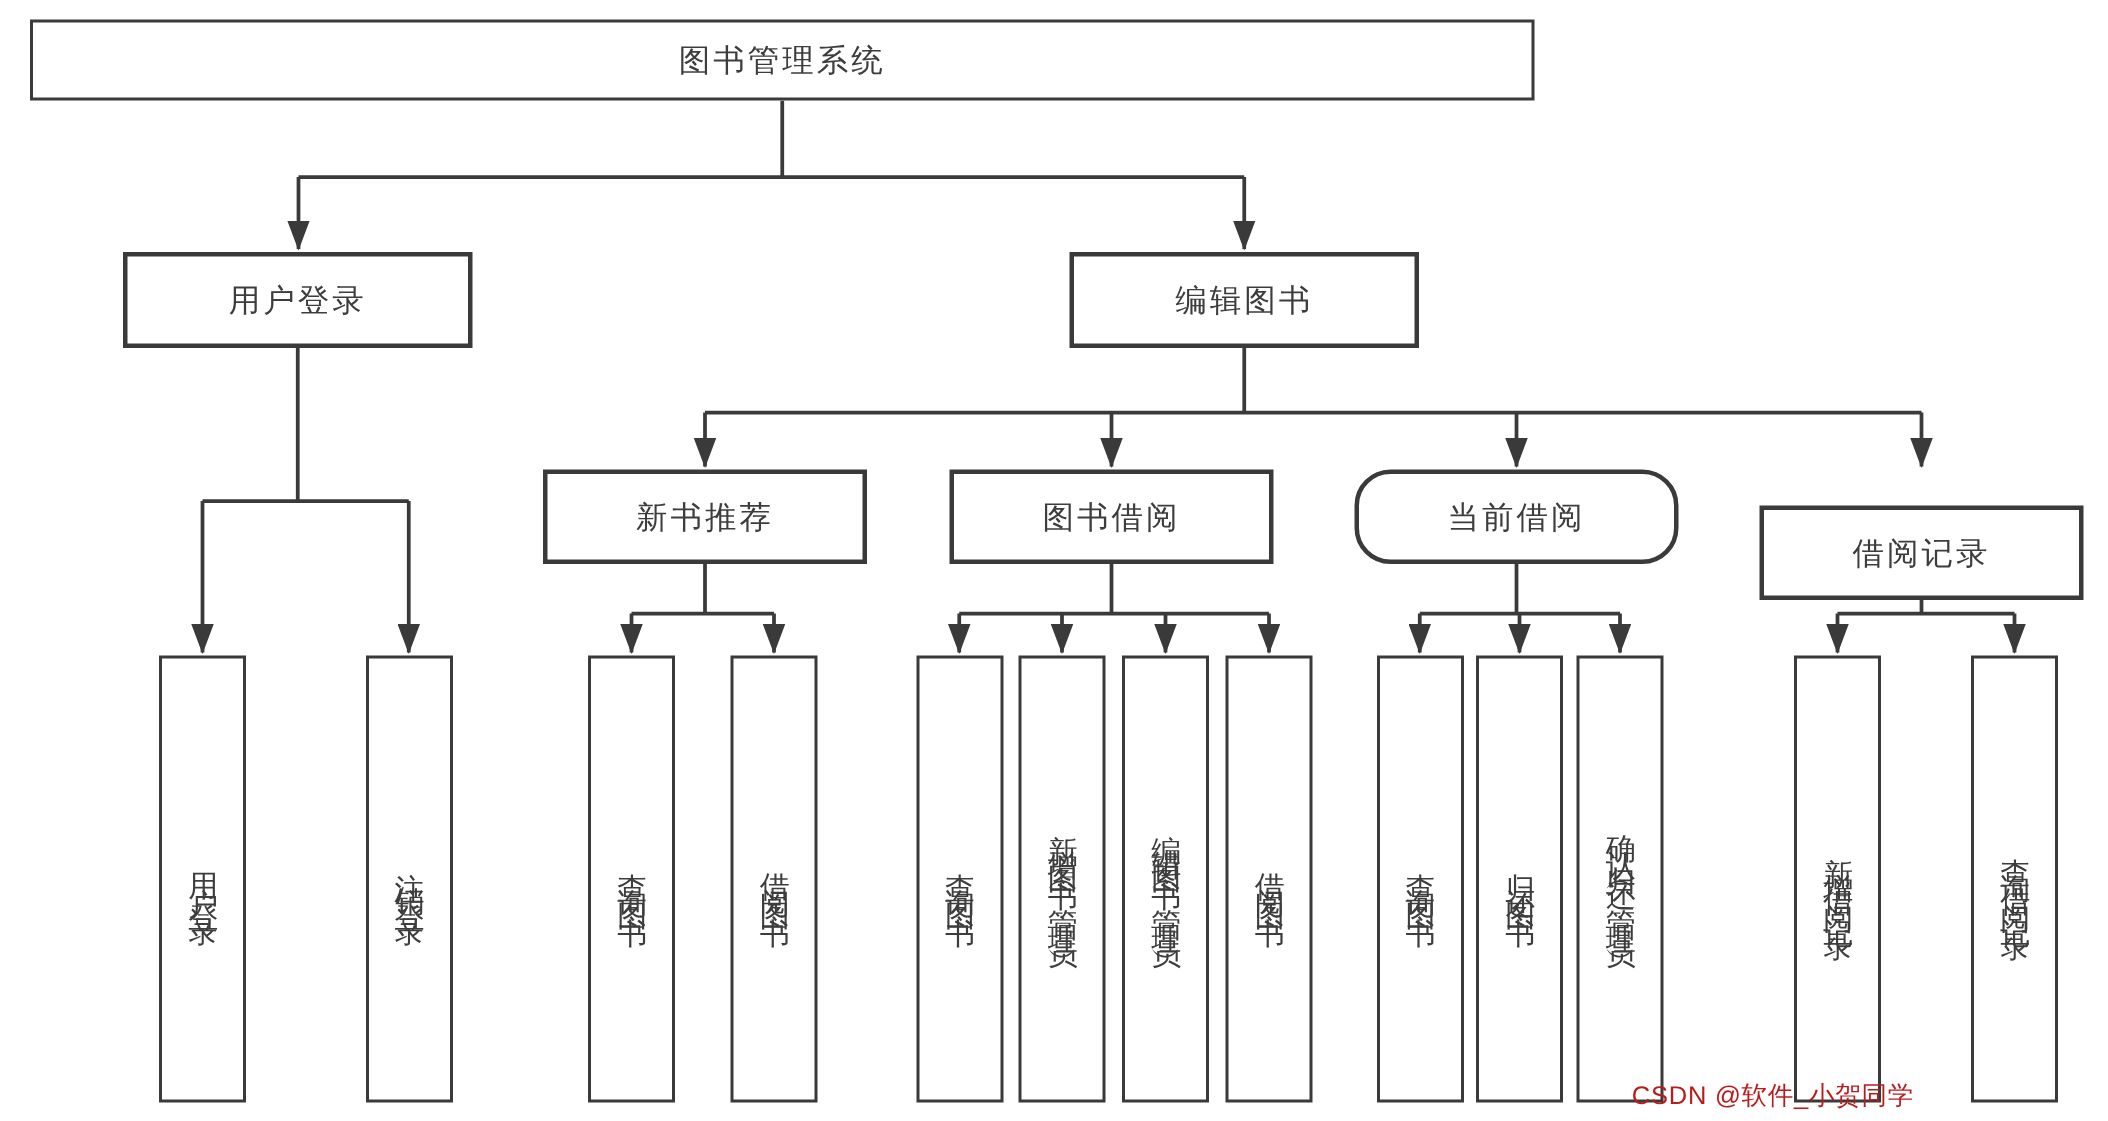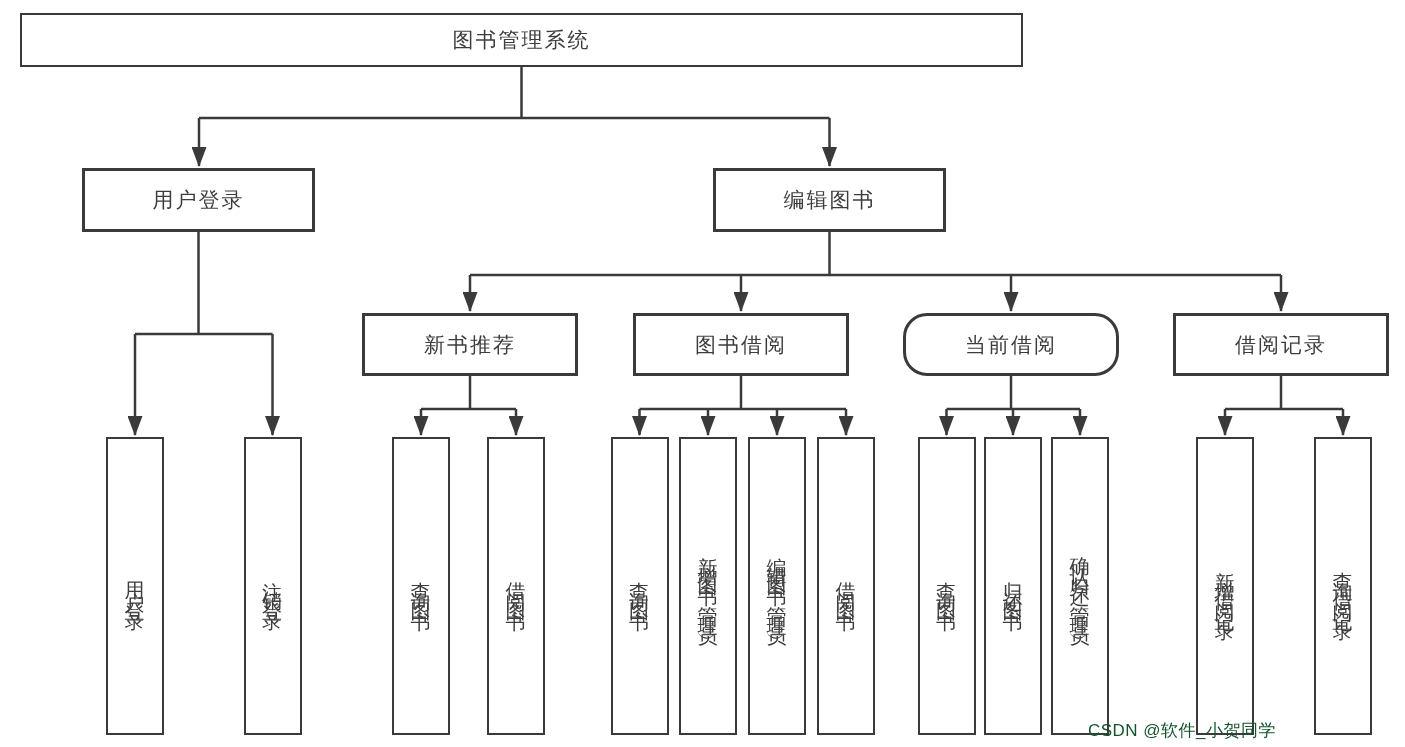--- a/index.html
+++ b/index.html
@@ -59,21 +59,21 @@
     font-size: 20px;
     letter-spacing: 10px;
     line-height: 1;
     white-space: nowrap;
     color: #3d3d3d;
   }
   #watermark {
     position: absolute;
     right: 5px; top: 719px;
     font-size: 17px;
-    color: #14532d;
+    color: #b91c1c;
     z-index: 3;
     letter-spacing: 0.5px;
     margin-left: 43px;
   }
 </style>
 </head>
 <body>
 
 <div id="canvas">
 
@@ -128,21 +128,21 @@
   </svg>
 
   <div class="box box-root">图书管理系统</div>
 
   <div class="box box-branch" style="left:82px; top:168px;">用户登录</div>
   <div class="box box-branch" style="left:713px; top:168px;">编辑图书</div>
 
   <div class="box box-section" style="left:633px;">图书借阅</div>
   <div class="box box-section" style="left:362px;">新书推荐</div>
   <div class="box box-section" style="left:903px;border-radius:24px;">当前借阅</div>
-  <div class="box box-section" style="left:1173px;">借阅记录</div>
+  <div class="box box-section" style="left:1173px;margin-top:24px;">借阅记录</div>
 
   <div class="box box-leaf" style="left:106px;">
     <span class="vtext">用户登录</span>
   </div>
   <div class="box box-leaf" style="left:243.5px;">
     <span class="vtext">注销登录</span>
   </div>
 
   <div class="box box-leaf" style="left:392px;">
     <span class="vtext">查询图书</span>

